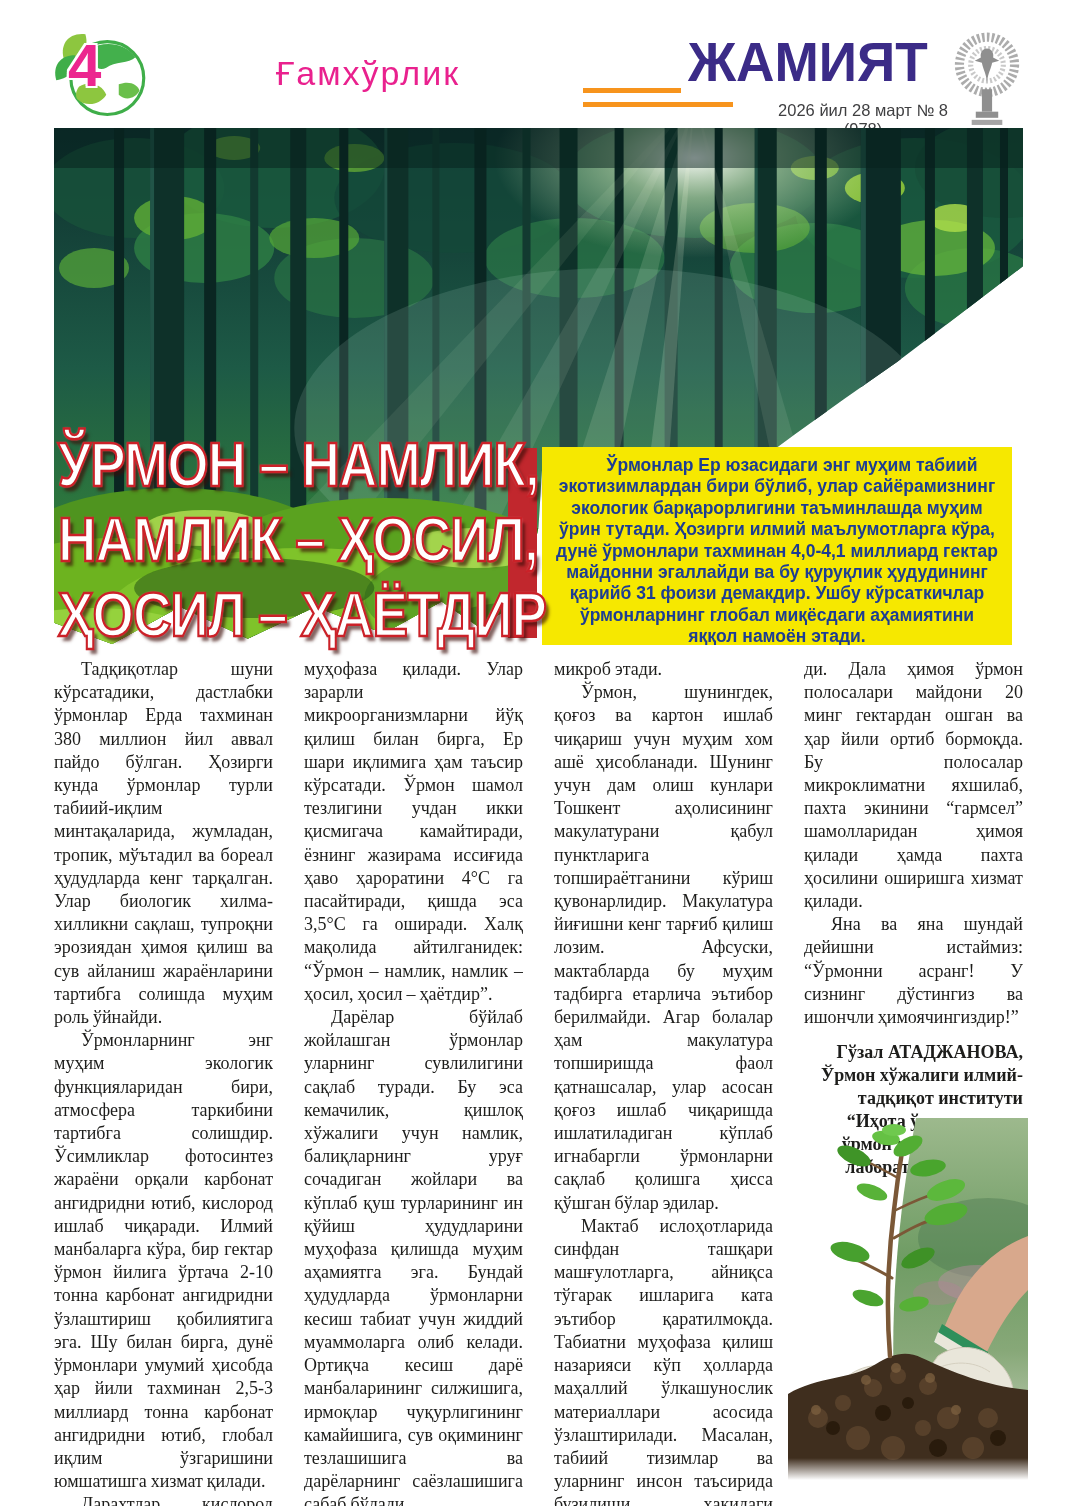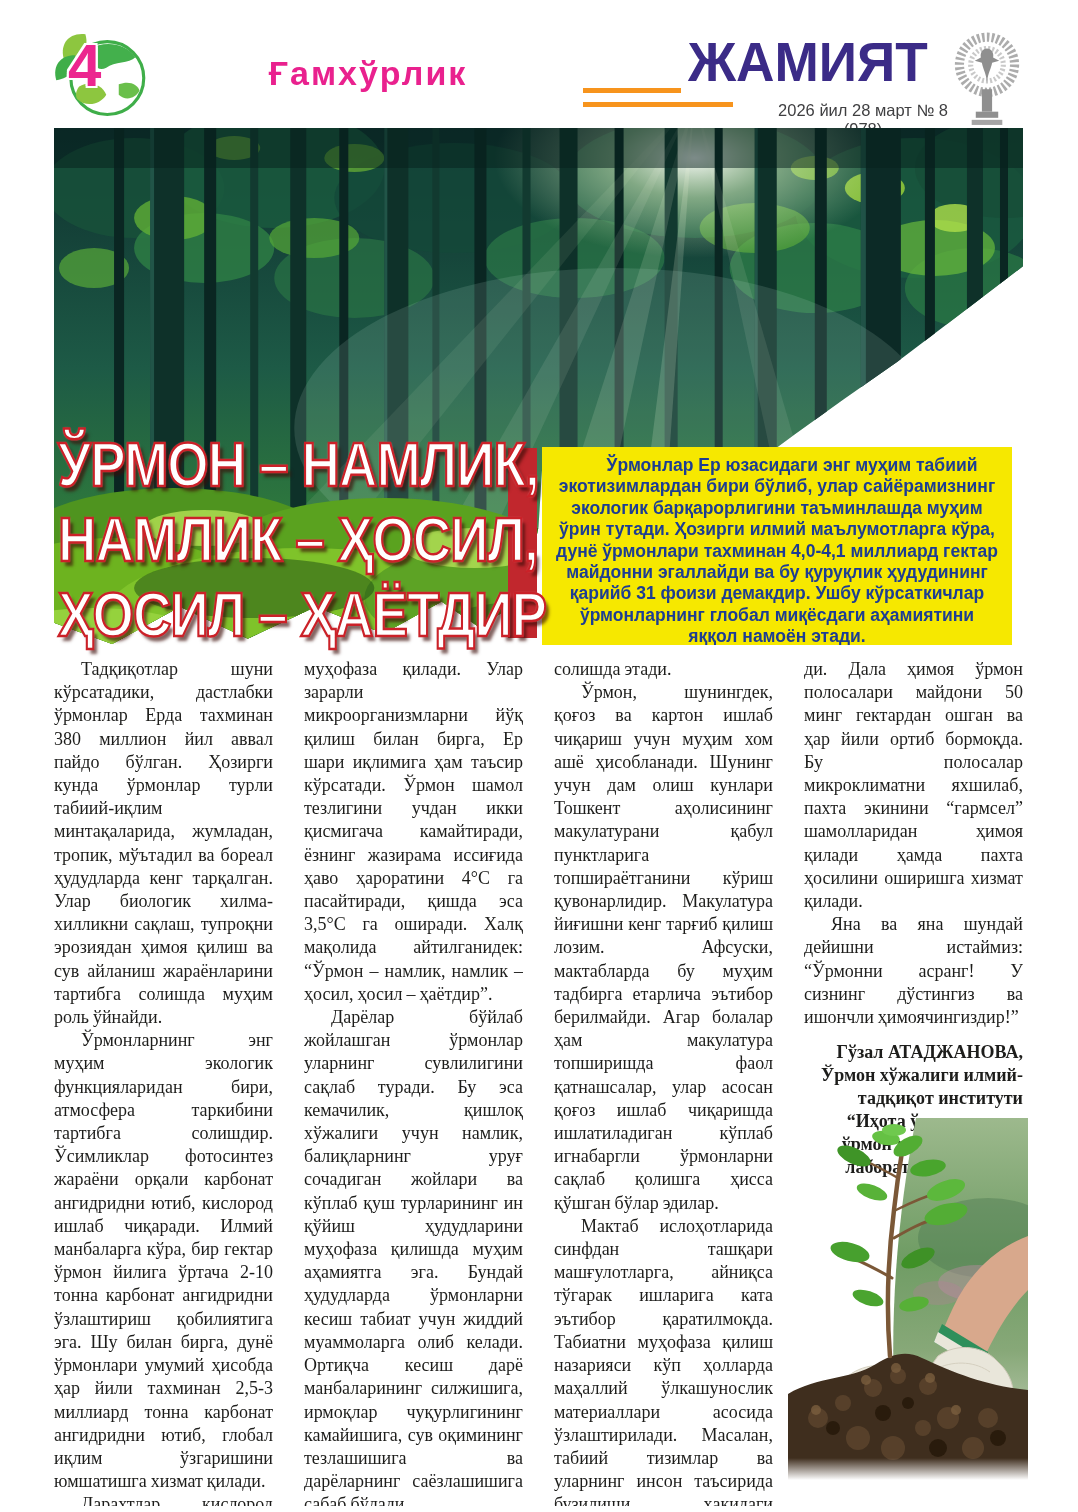--- a/index.html
+++ b/index.html
@@ -6,21 +6,21 @@
   #page{position:relative;width:1078px;height:1512px;background:#fff;overflow:hidden;
         font-family:"Liberation Serif", serif;color:#1d1d1b;}
   .abs{position:absolute;}
 
   
   #logo{left:50px;top:26px;width:100px;height:100px;}
   #page-num{left:68px;top:36px;font-family:"Liberation Sans",sans-serif;font-weight:800;
     font-size:60px;color:#ec268f;line-height:1;
     text-shadow:-2px 0 #fff,2px 0 #fff,0 -2px #fff,0 2px #fff,-2px -2px #fff,2px 2px #fff,-2px 2px #fff,2px -2px #fff;}
   #section-title{left:218px;top:54px;width:300px;text-align:center;
-    font-family:"Liberation Sans",sans-serif;font-weight:700;font-size:34px;
+    font-family:"Liberation Sans",sans-serif;font-weight:400;font-size:34px;
     letter-spacing:2px;color:#e9218e;}
   .mast-rule{height:5px;background:#f7941d;}
   #rule1{left:583px;top:88px;width:98px;}
   #rule2{left:583px;top:102px;width:150px;}
   #masthead{left:688px;top:34px;font-family:"Liberation Sans",sans-serif;font-weight:800;
     font-size:56px;color:#3b2b87;letter-spacing:0px;transform:scaleX(.95);transform-origin:left top;line-height:1;}
   #dateline{left:758px;top:101px;width:210px;text-align:center;
     font-family:"Liberation Sans",sans-serif;font-size:16.5px;color:#3f3f41;}
   #bird{left:950px;top:28px;width:74px;height:100px;}
 
@@ -212,27 +212,27 @@
       <p class="ind">Ўрмонларнинг энг муҳим экологик функцияларидан бири, атмосфера таркибини тартибга солишдир. Ўсимликлар фотосинтез жараёни орқали карбонат ангидридни ютиб, кислород ишлаб чиқаради. Илмий манбаларга кўра, бир гектар ўрмон йилига ўртача 2-10 тонна карбонат ангидридни ўзлаштириш қобилиятига эга. Шу билан бирга, дунё ўрмонлари умумий ҳисобда ҳар йили тахминан 2,5-3 миллиард тонна карбонат ангидридни ютиб, глобал иқлим ўзгаришини юмшатишга хизмат қилади.</p>
       <p class="ind">Дарахтлар кислород билан бирга ҳавога учувчан моддалар-фитонцидларни ҳам ажратади. Улар атрофдаги касаллик кўзғатувчи микроб ва бактерияларни йўқ қилади. Шумурт (лат.Prúnuspádus) гулларининг бироз ачимтир ҳиди, янги очилаёттан терак (лат.Populus)нинг ёғочсимон ифори, гуллаган жўка (лат.Tília)нинг хушбўйлиги – буларнинг барчаси фитонцидлардир. Шунинг учун игнабаргли ўрмонларда нафас олиш анча енгил кечади, чунки қарағай (лат. Pínus), пихта (лат.Abies) ва арча (лат.Juniperus) фитонцидларни энг кўп ажратади.</p>
 
     </div>
     <div class="col">
       <p>муҳофаза қилади. Улар зарарли микроорганизмларни йўқ қилиш билан бирга, Ер шари иқлимига ҳам таъсир кўрсатади. Ўрмон шамол тезлигини учдан икки қисмигача камайтиради, ёзнинг жазирама иссиғида ҳаво ҳароратини 4°С га пасайтиради, қишда эса 3,5°С га оширади. Халқ мақолида айтилганидек: “Ўрмон – намлик, намлик – ҳосил, ҳосил – ҳаётдир”.</p>
       <p class="ind">Дарёлар бўйлаб жойлашган ўрмонлар уларнинг сувлилигини сақлаб туради. Бу эса кемачилик, қишлоқ хўжалиги учун намлик, балиқларнинг уруғ сочадиган жойлари ва кўплаб қуш турларининг ин қўйиш ҳудудларини муҳофаза қилишда муҳим аҳамиятга эга. Бундай ҳудудларда ўрмонларни кесиш табиат учун жиддий муаммоларга олиб келади. Ортиқча кесиш дарё манбаларининг силжишига, ирмоқлар чуқурлигининг камайишига, сув оқимининг тезлашишига ва дарёларнинг саёзлашишига сабаб бўлади.</p>
 
     </div>
     <div class="col">
-      <p>солишда этади.</p>
+      <p>микроб этади.</p>
       <p class="ind">Ўрмон, шунингдек, қоғоз ва картон ишлаб чиқариш учун муҳим хом ашё ҳисобланади. Шунинг учун дам олиш кунлари Тошкент аҳолисининг макулатурани қабул пунктларига топшираётганини кўриш қувонарлидир. Макулатура йиғишни кенг тарғиб қилиш лозим. Афсуски, мактабларда бу муҳим тадбирга етарлича эътибор берилмайди. Агар болалар ҳам макулатура топширишда фаол қатнашсалар, улар асосан қоғоз ишлаб чиқаришда ишлатиладиган кўплаб игнабаргли ўрмонларни сақлаб қолишга ҳисса қўшган бўлар эдилар.</p>
       <p class="ind">Мактаб ислоҳотларида синфдан ташқари машғулотларга, айниқса тўгарак ишларига ката эътибор қаратилмоқда. Табиатни муҳофаза қилиш назарияси кўп ҳолларда маҳаллий ўлкашунослик материаллари асосида ўзлаштирилади. Масалан, табиий тизимлар ва уларнинг инсон таъсирида бузилиши ҳақидаги билимлар шулар жумласидандир. Шу боис географик ўлкашунослик ўқувчиларни экологик маърифат ва тарбиялашда муҳим ўрин тутади.</p>
 
     </div>
     <div class="col">
-      <p>ди. Дала ҳимоя ўрмон полосалари майдони 50 минг гектардан ошган ва ҳар йили ортиб бормоқда. Бу полосалар микроклиматни яхшилаб, пахта экинини “гармсел” шамолларидан ҳимоя қилади ҳамда пахта ҳосилини оширишга хизмат қилади.</p>
+      <p>ди. Дала ҳимоя ўрмон полосалари майдони 20 минг гектардан ошган ва ҳар йили ортиб бормоқда. Бу полосалар микроклиматни яхшилаб, пахта экинини “гармсел” шамолларидан ҳимоя қилади ҳамда пахта ҳосилини оширишга хизмат қилади.</p>
       <p class="ind">Яна ва яна шундай дейишни истаймиз: “Ўрмонни асранг! У сизнинг дўстингиз ва ишончли ҳимоячингиздир!”</p>
       <div class="byline">
         <div>Гўзал АТАДЖАНОВА,</div>
         <div>Ўрмон хўжалиги илмий-тадқиқот институти “Иҳота ўрмонлари ва ўрмон мелиорацияси” лабораторияси кичик илмий ходими</div>
       </div>
     </div>
   </div>
 
   <div class="abs" id="plant-photo">
     <svg viewBox="0 0 240 362">

